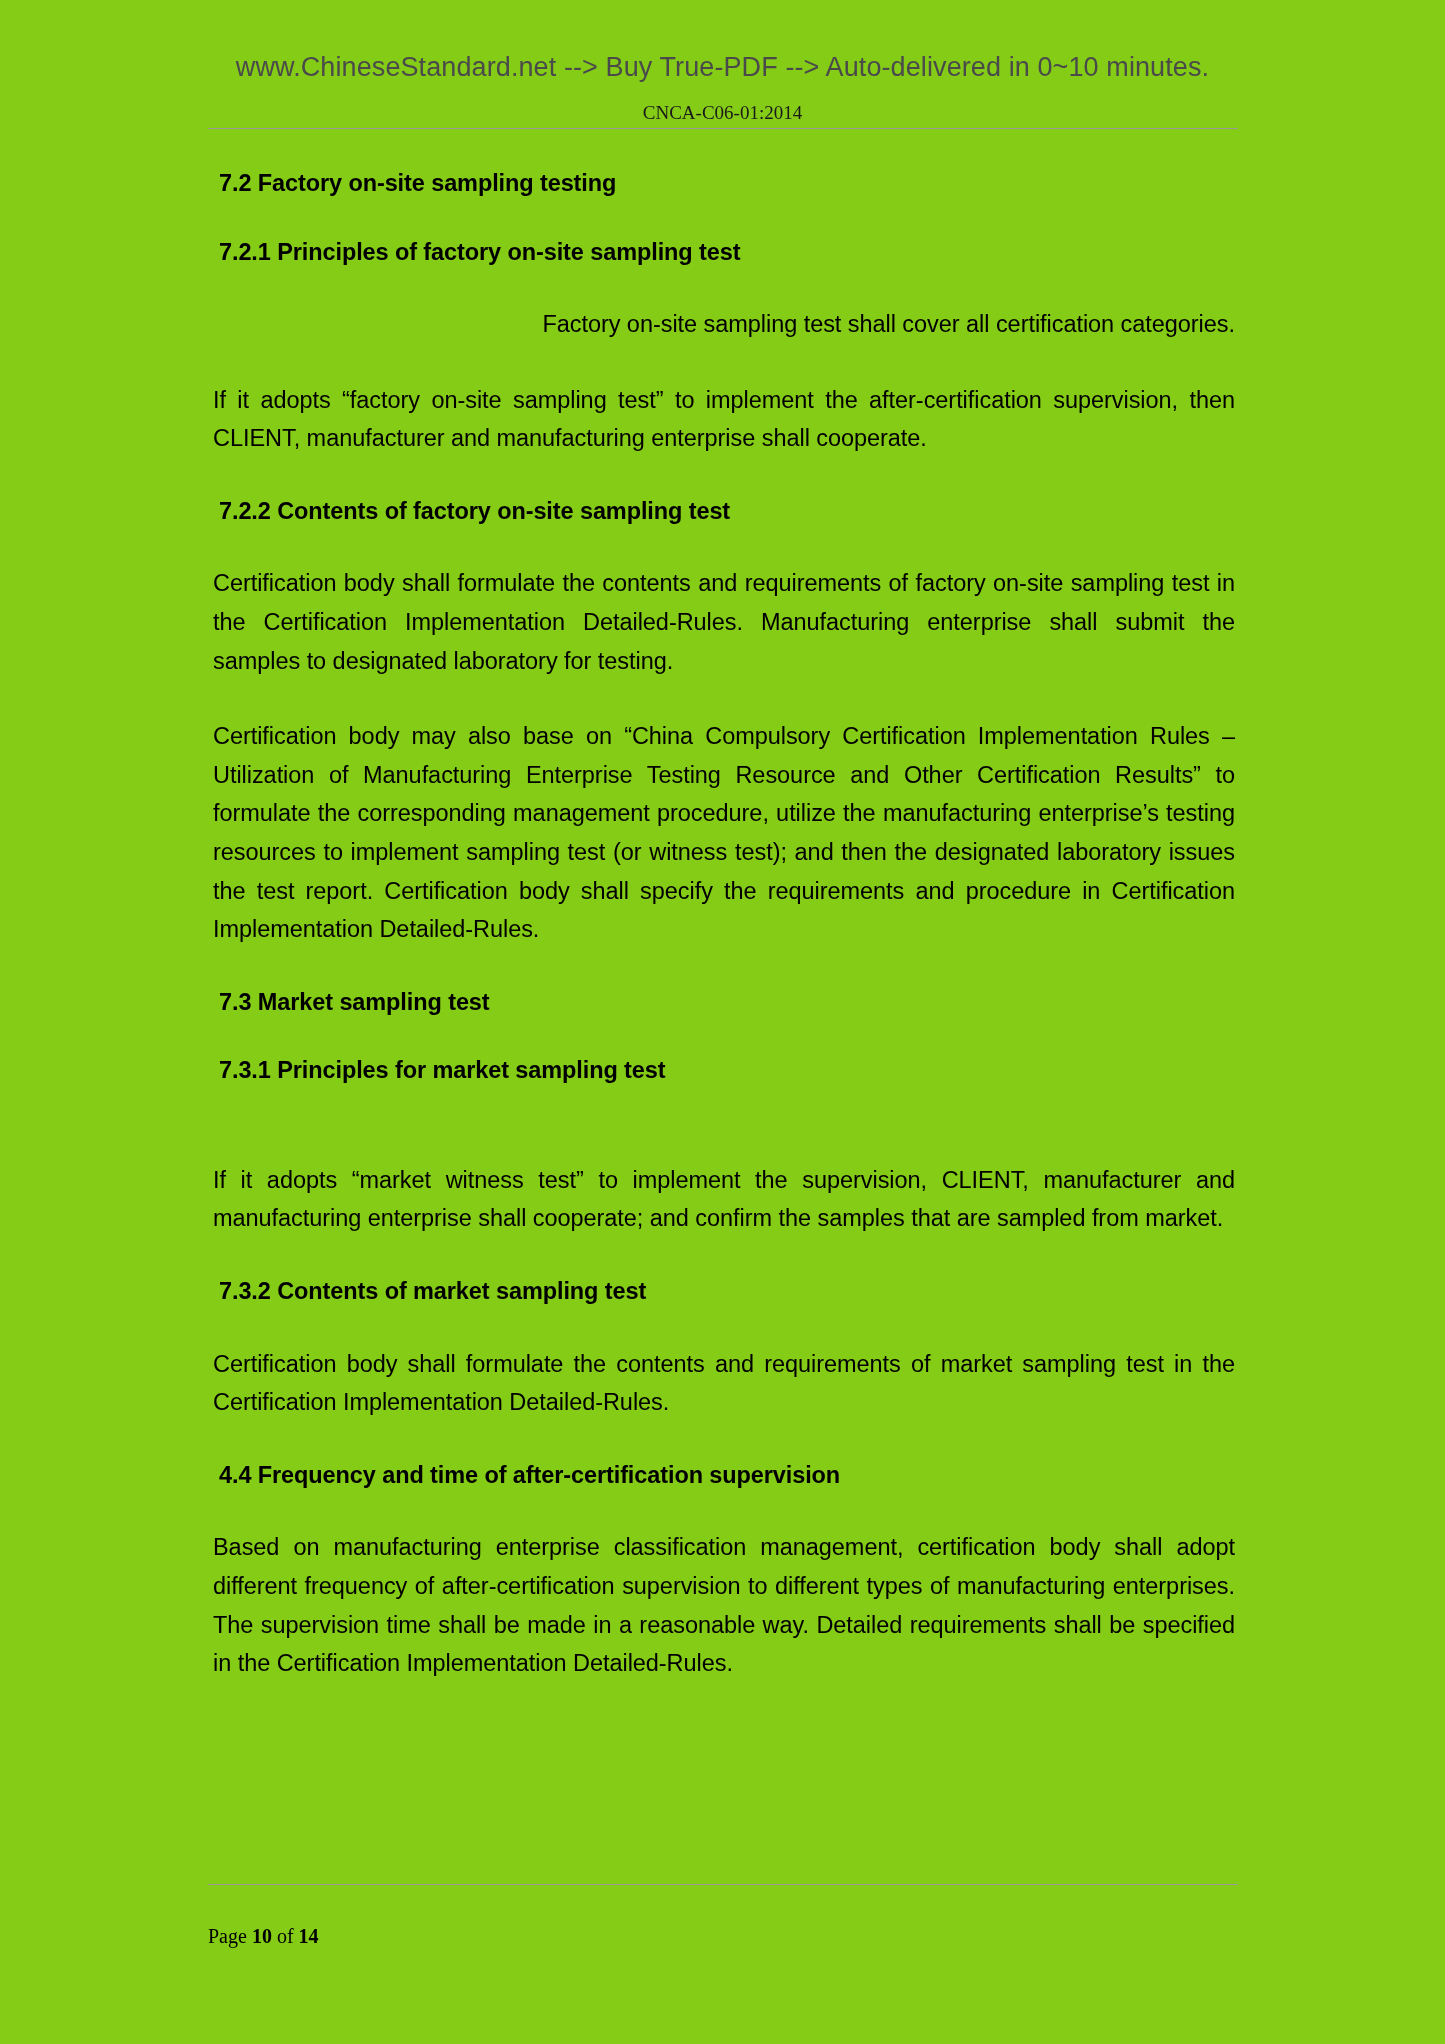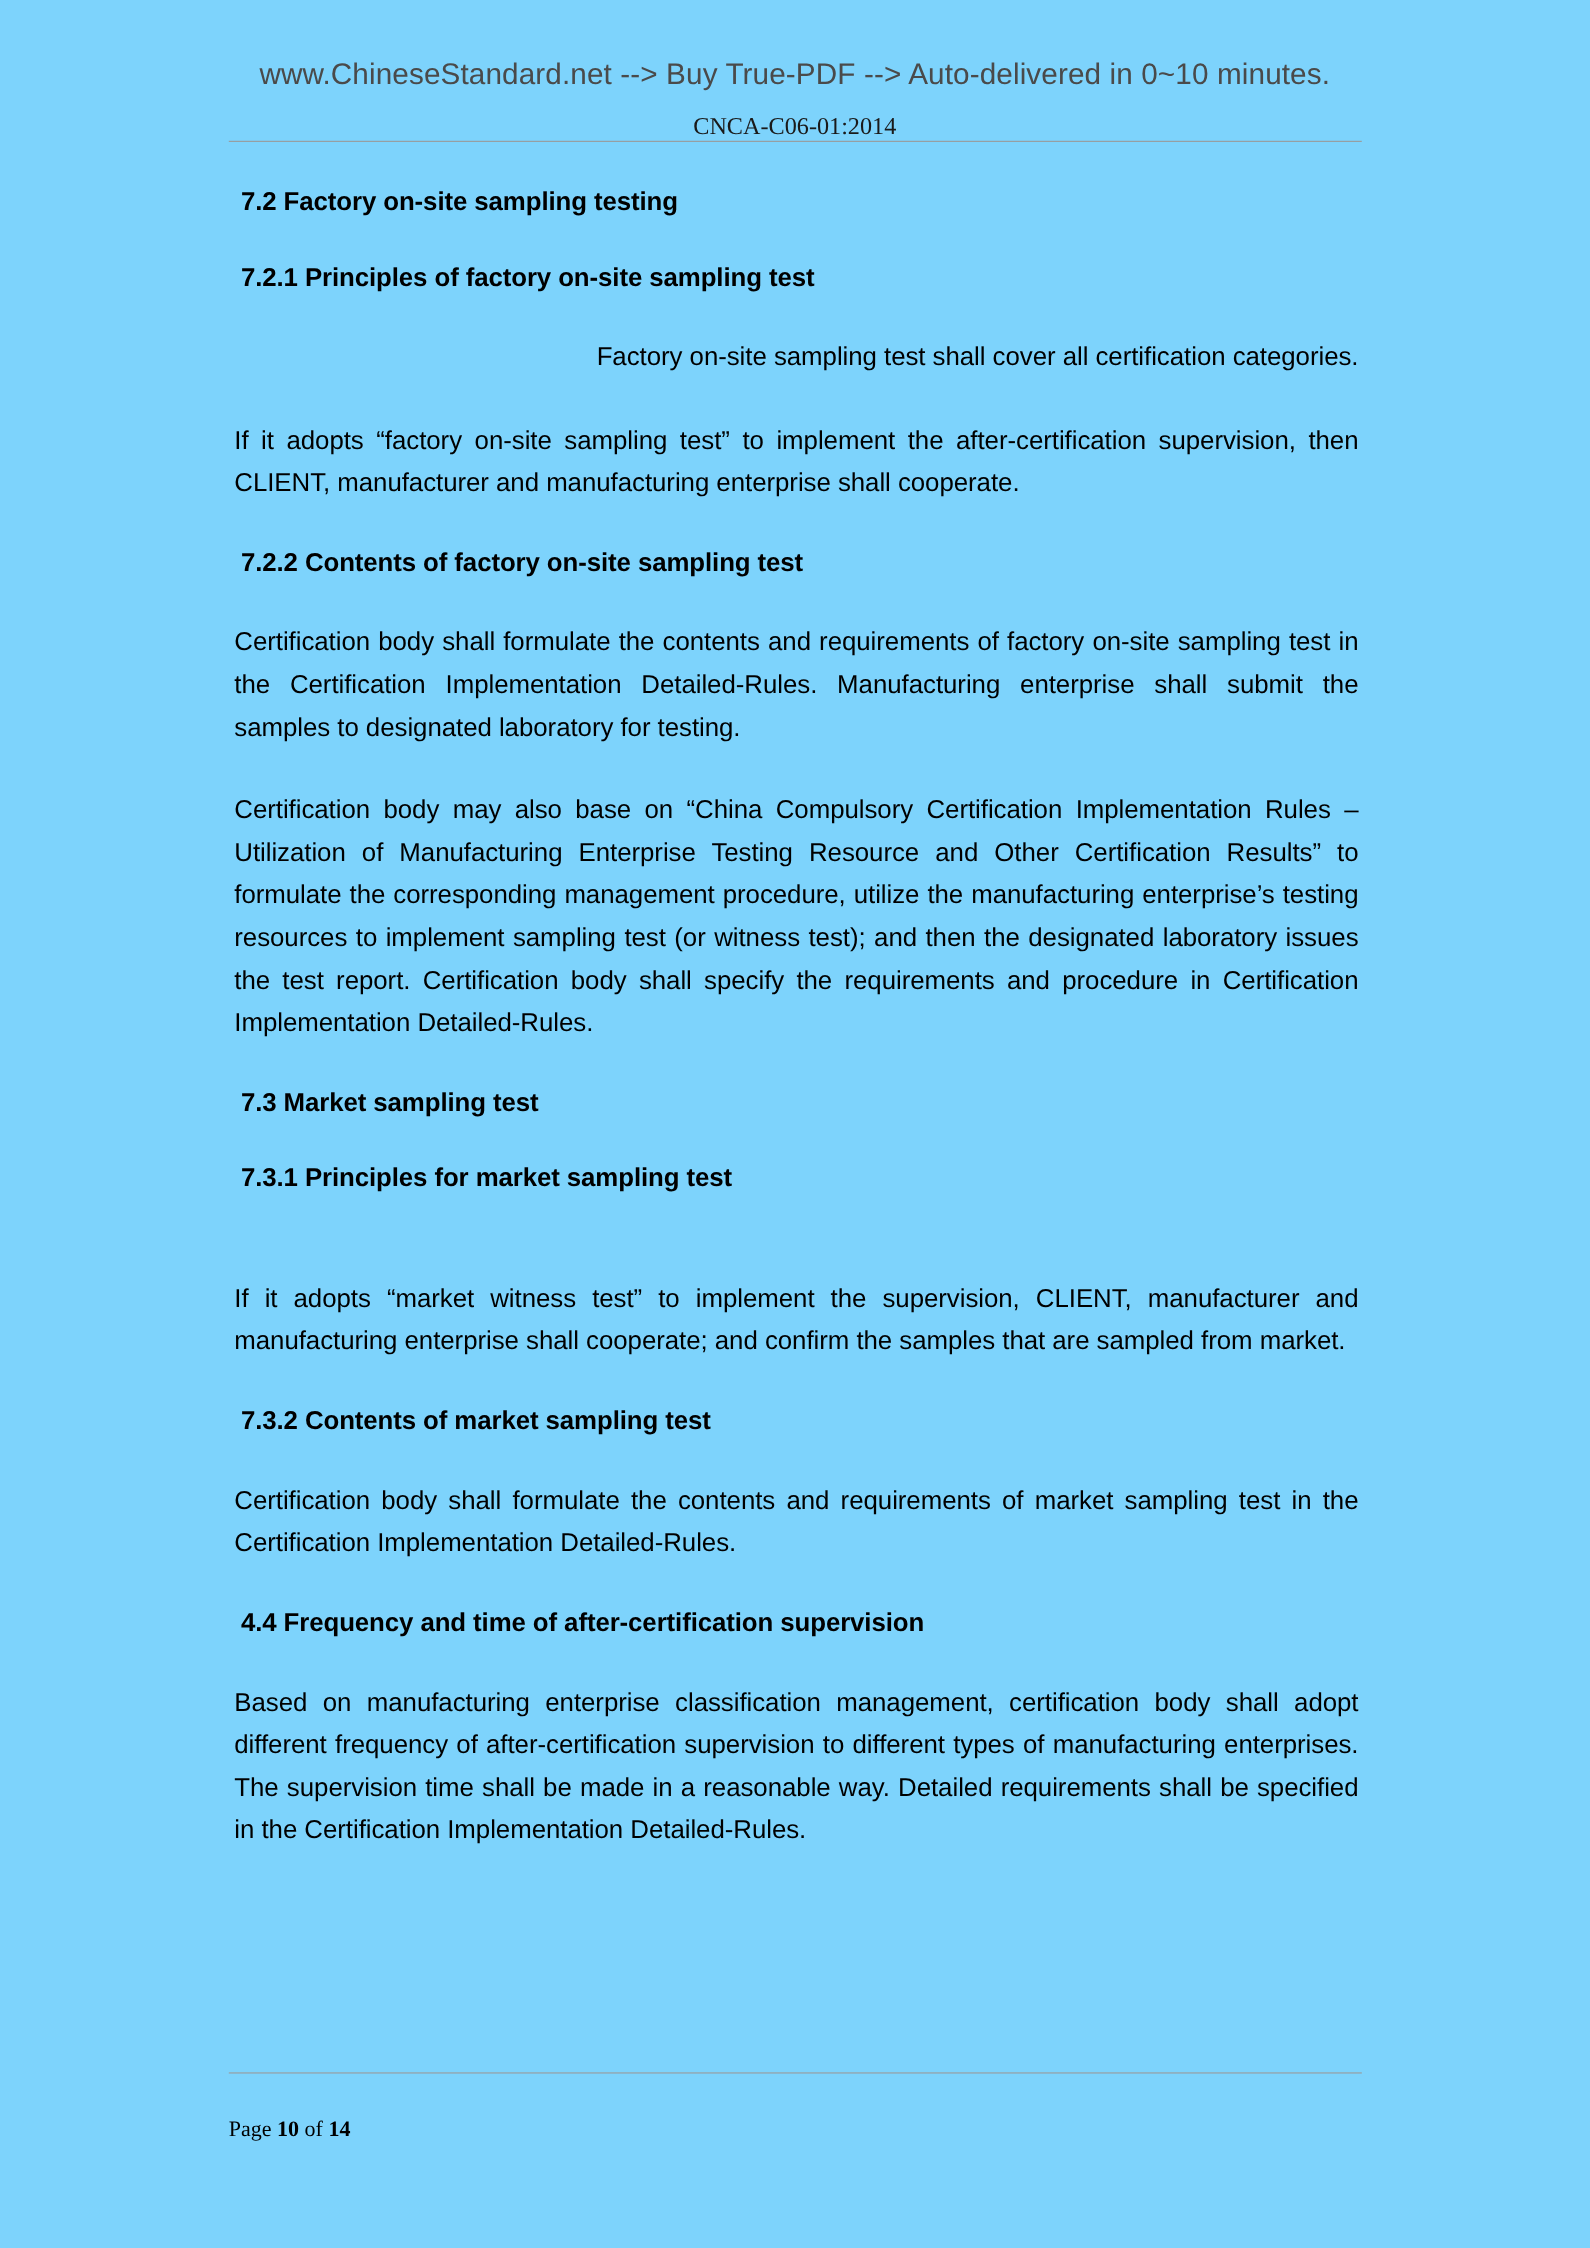--- a/index.html
+++ b/index.html
@@ -5,21 +5,21 @@
   html, body {
     margin: 0;
     padding: 0;
     background: #ffffff;
   }
   .page {
     position: relative;
     width: 1445px;
     height: 2044px;
     margin: 0 auto;
-    background: #7dd3fc;
+    background: #84cc16;
     font-family: "Liberation Sans", sans-serif;
     color: #000000;
     box-sizing: border-box;
     overflow: hidden;
   }
 
   
   .watermark {
     position: absolute;
     top: 52px;
@@ -31,21 +31,21 @@
     letter-spacing: 0.1px;
     white-space: nowrap;
   }
   .header-std {
     position: absolute;
     top: 102px;
     left: 0;
     width: 100%;
     text-align: center;
     font-family: "Liberation Serif", serif;
-    font-size: 22px;
+    font-size: 19px;
     color: #1a1a1a;
   }
   .header-rule {
     position: absolute;
     top: 128px;
     left: 208px;
     width: 1030px;
     border-top: 1px solid #9a9a9a;
   }
 

